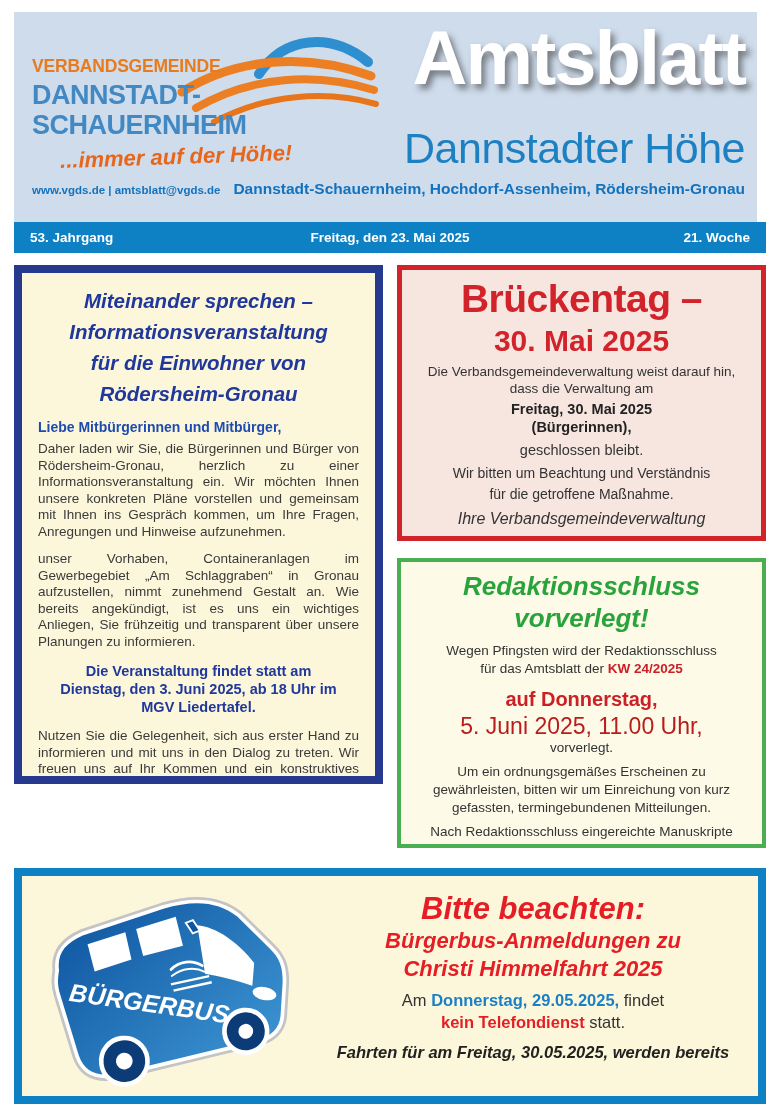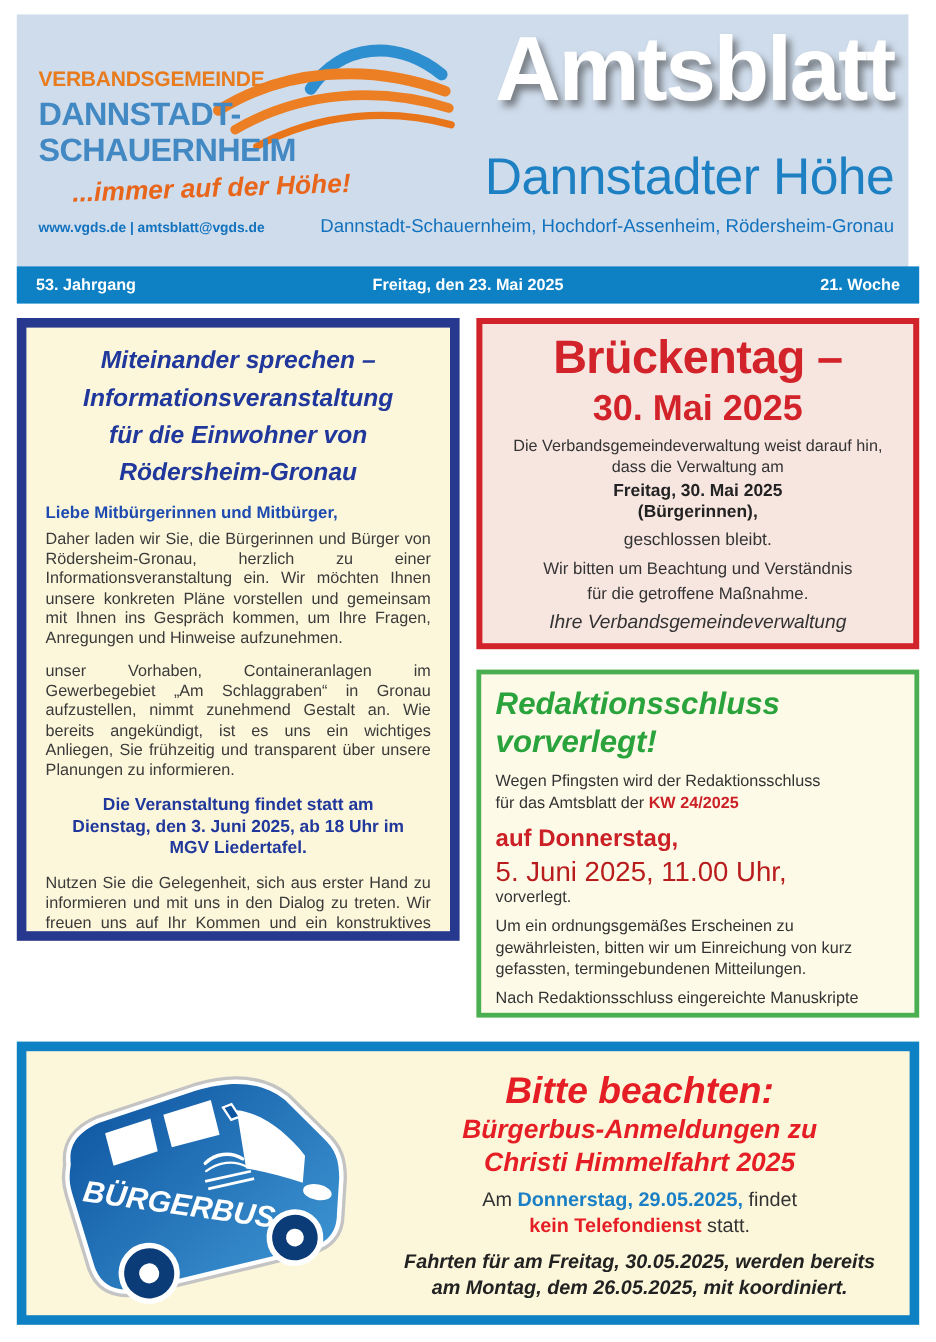--- a/index.html
+++ b/index.html
@@ -10,21 +10,21 @@
   
   .header { position:absolute; left:14px; top:12px; width:743px; height:238px; background:#cfdceb; }
   .org-line1 { position:absolute; left:18px; top:44px; font-size:17.5px; font-weight:700; color:#e87b1e; letter-spacing:-0.2px; z-index:2;}
   .org-line2 { position:absolute; left:18px; top:68px; font-size:27px; font-weight:700; color:#4289c4; letter-spacing:-0.5px; z-index:2;}
   .org-line3 { position:absolute; left:18px; top:98px; font-size:27px; font-weight:700; color:#4289c4; letter-spacing:-0.5px; z-index:2;}
   .slogan    { position:absolute; left:46px; top:132px; font-size:22px; font-weight:700; font-style:italic; color:#e8661c; transform:rotate(-2deg); z-index:2;}
   .contact   { position:absolute; left:18px; top:172px; font-size:11.5px; font-weight:700; color:#1272be; z-index:2;}
   .wave-logo { position:absolute; left:140px; top:12px; z-index:1; }
   .masthead-title { position:absolute; right:12px; top:2px; font-size:76px; font-weight:700; color:#ffffff; letter-spacing:-2px; text-shadow:4px 5px 6px rgba(45,45,45,0.55); z-index:2;}
   .masthead-sub   { position:absolute; right:12px; top:112px; font-size:43px; font-weight:400; color:#1d80c2; letter-spacing:-0.5px; z-index:2;}
-  .masthead-muni  { position:absolute; right:12px; top:168px; font-size:15.5px; font-weight:400; color:#1272be; z-index:2;}
+  .masthead-muni  { position:absolute; right:12px; top:168px; font-size:15.5px; font-weight:700; color:#1272be; z-index:2;}
 
   
   .issue-bar { position:absolute; left:14px; top:222px; width:752px; height:31px; background:#0e80c4; color:#ffffff;
                display:flex; align-items:center; justify-content:space-between; padding:0 16px; font-size:13.5px; font-weight:700; }
   .issue-bar .center { position:absolute; left:0; right:0; text-align:center; }
 
   
   .box { position:absolute; overflow:hidden; }
 
   
@@ -42,21 +42,21 @@
   .brk-box { left:397px; top:265px; width:369px; height:276px; border:5px solid #d2232a; background:#f7e6e0; padding:6px 14px; text-align:center; }
   .brk-title1 { font-size:39px; line-height:46px; font-weight:700; color:#d2232a; letter-spacing:-0.5px; }
   .brk-title2 { font-size:30px; line-height:38px; font-weight:700; color:#d2232a; margin-bottom:3px; }
   .brk-p  { font-size:13.5px; line-height:17px; color:#333333; }
   .brk-bold { font-size:14.5px; line-height:18px; font-weight:700; color:#222222; margin-top:3px; }
   .brk-closed { font-size:14.5px; line-height:20px; color:#333333; margin-top:4px; }
   .brk-p2 { font-size:14px; line-height:21px; color:#333333; margin-top:3px; }
   .brk-sig { font-size:16px; line-height:22px; font-style:italic; color:#333333; margin-top:3px; }
 
   
-  .red-box { left:397px; top:558px; width:369px; height:290px; border:4px solid #4aaf50; background:#fdfbe8; padding:8px 12px; text-align:left; }
+  .red-box { left:397px; top:558px; width:369px; height:290px; border:4px solid #4aaf50; background:#fdfbe8; padding:8px 12px; text-align:center; }
   .rs-title { font-size:26px; line-height:32px; font-weight:700; font-style:italic; color:#2aa33c; margin-bottom:8px; }
   .rs-p { font-size:13.5px; line-height:18px; color:#333333; }
   .rs-red { color:#cc2027; font-weight:700; }
   .rs-date1 { font-size:20px; line-height:26px; font-weight:700; color:#cc2027; margin-top:8px; }
   .rs-date2 { font-size:23px; line-height:28px; font-weight:400; color:#b91c1c; }
   .rs-small { font-size:13.5px; line-height:16px; color:#333333; margin-bottom:7px; }
   .rs-p2 { font-size:13.5px; line-height:18px; color:#333333; margin-bottom:6px; }
   .rs-em { color:#cc2027; font-weight:700; font-style:italic; }
 
   
@@ -207,18 +207,17 @@
         <span>Christi Himmelfahrt 2025</span>
       </div>
       <div class="bb-line">
         <span>Am </span><span class="bb-blue">Donnerstag, 29.05.2025,</span><span> findet</span>
       </div>
       <div class="bb-line second">
         <span class="bb-red">kein Telefondienst</span><span> statt.</span>
       </div>
       <div class="bb-note">
         <span>Fahrten für am Freitag, 30.05.2025, werden bereits</span><br>
-        <span>am Montag, dem 26.05.2025, mit koordiniert.</span>
       </div>
     </div>
   </div>
 
 </div>
 
 </body></html>

